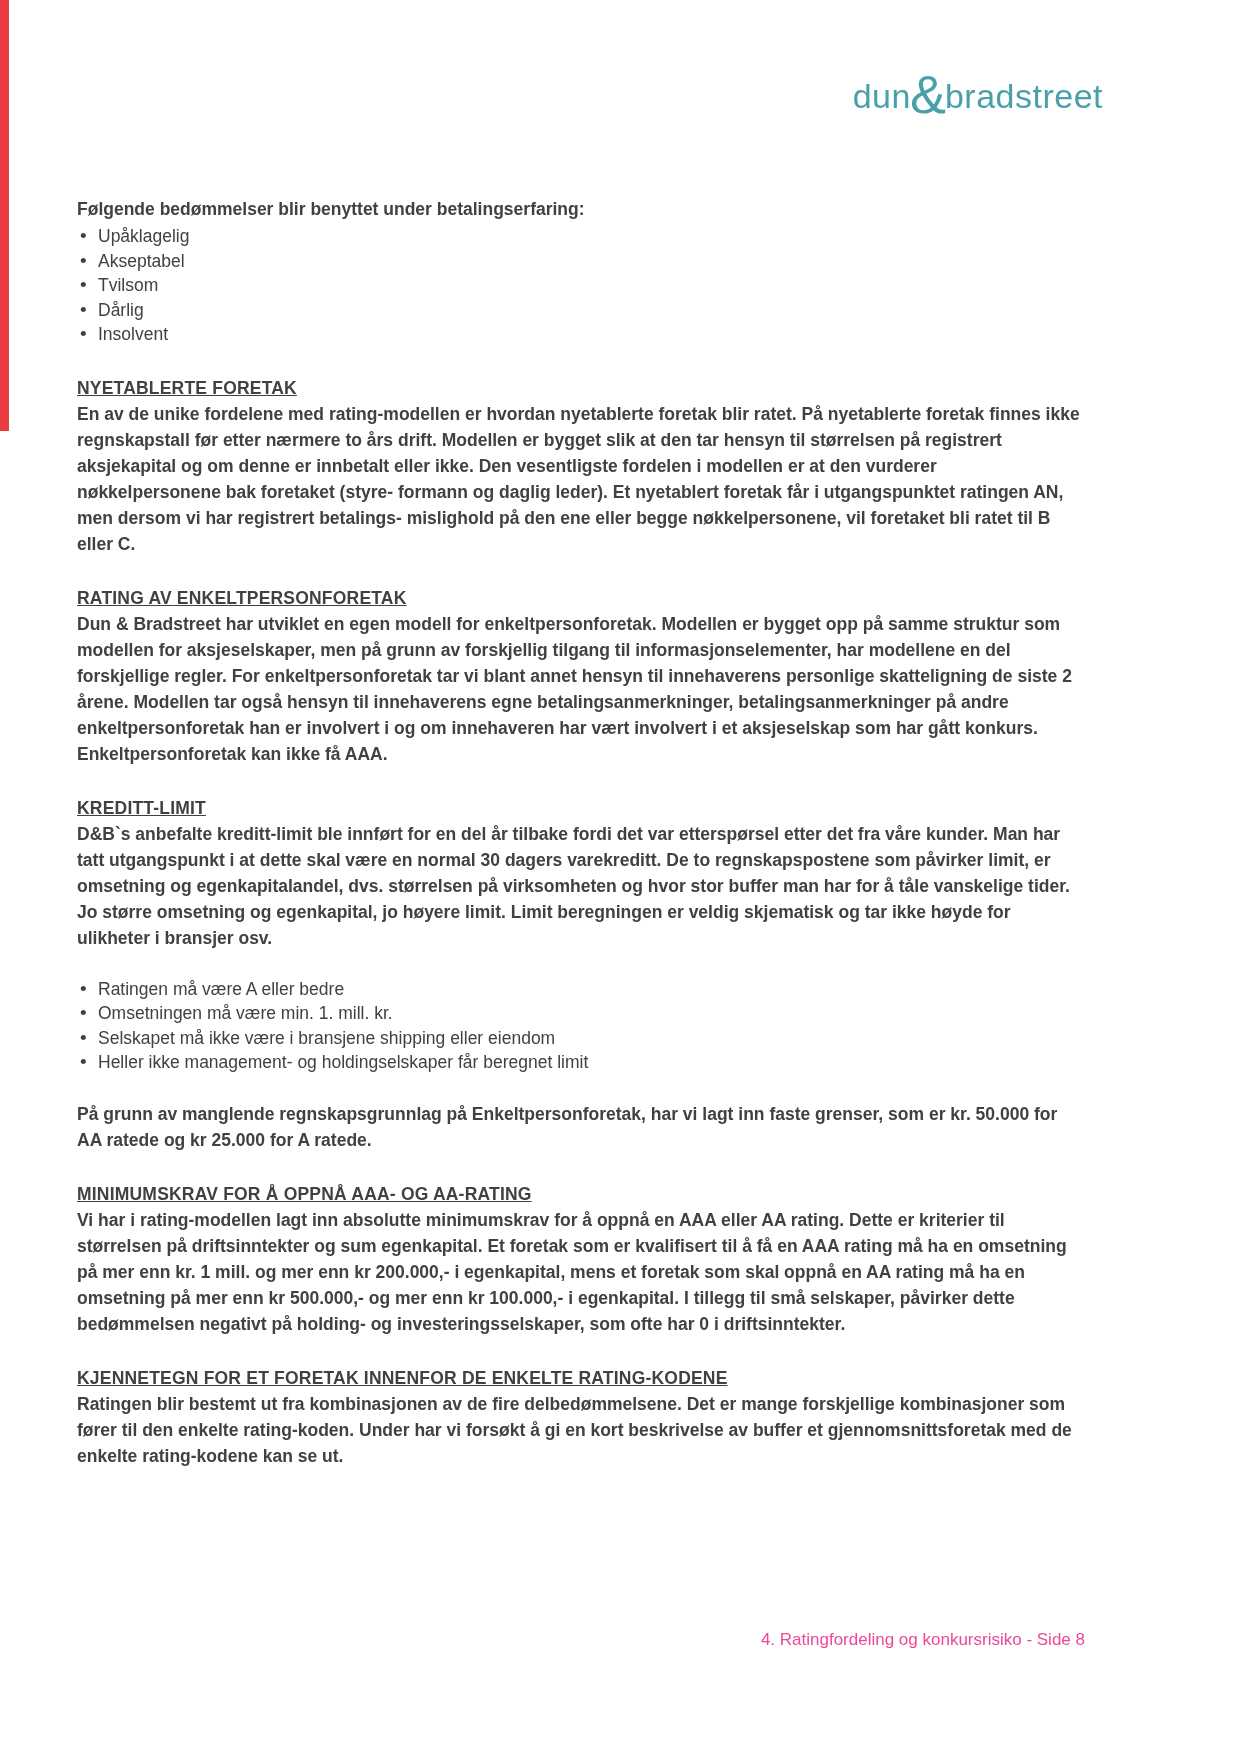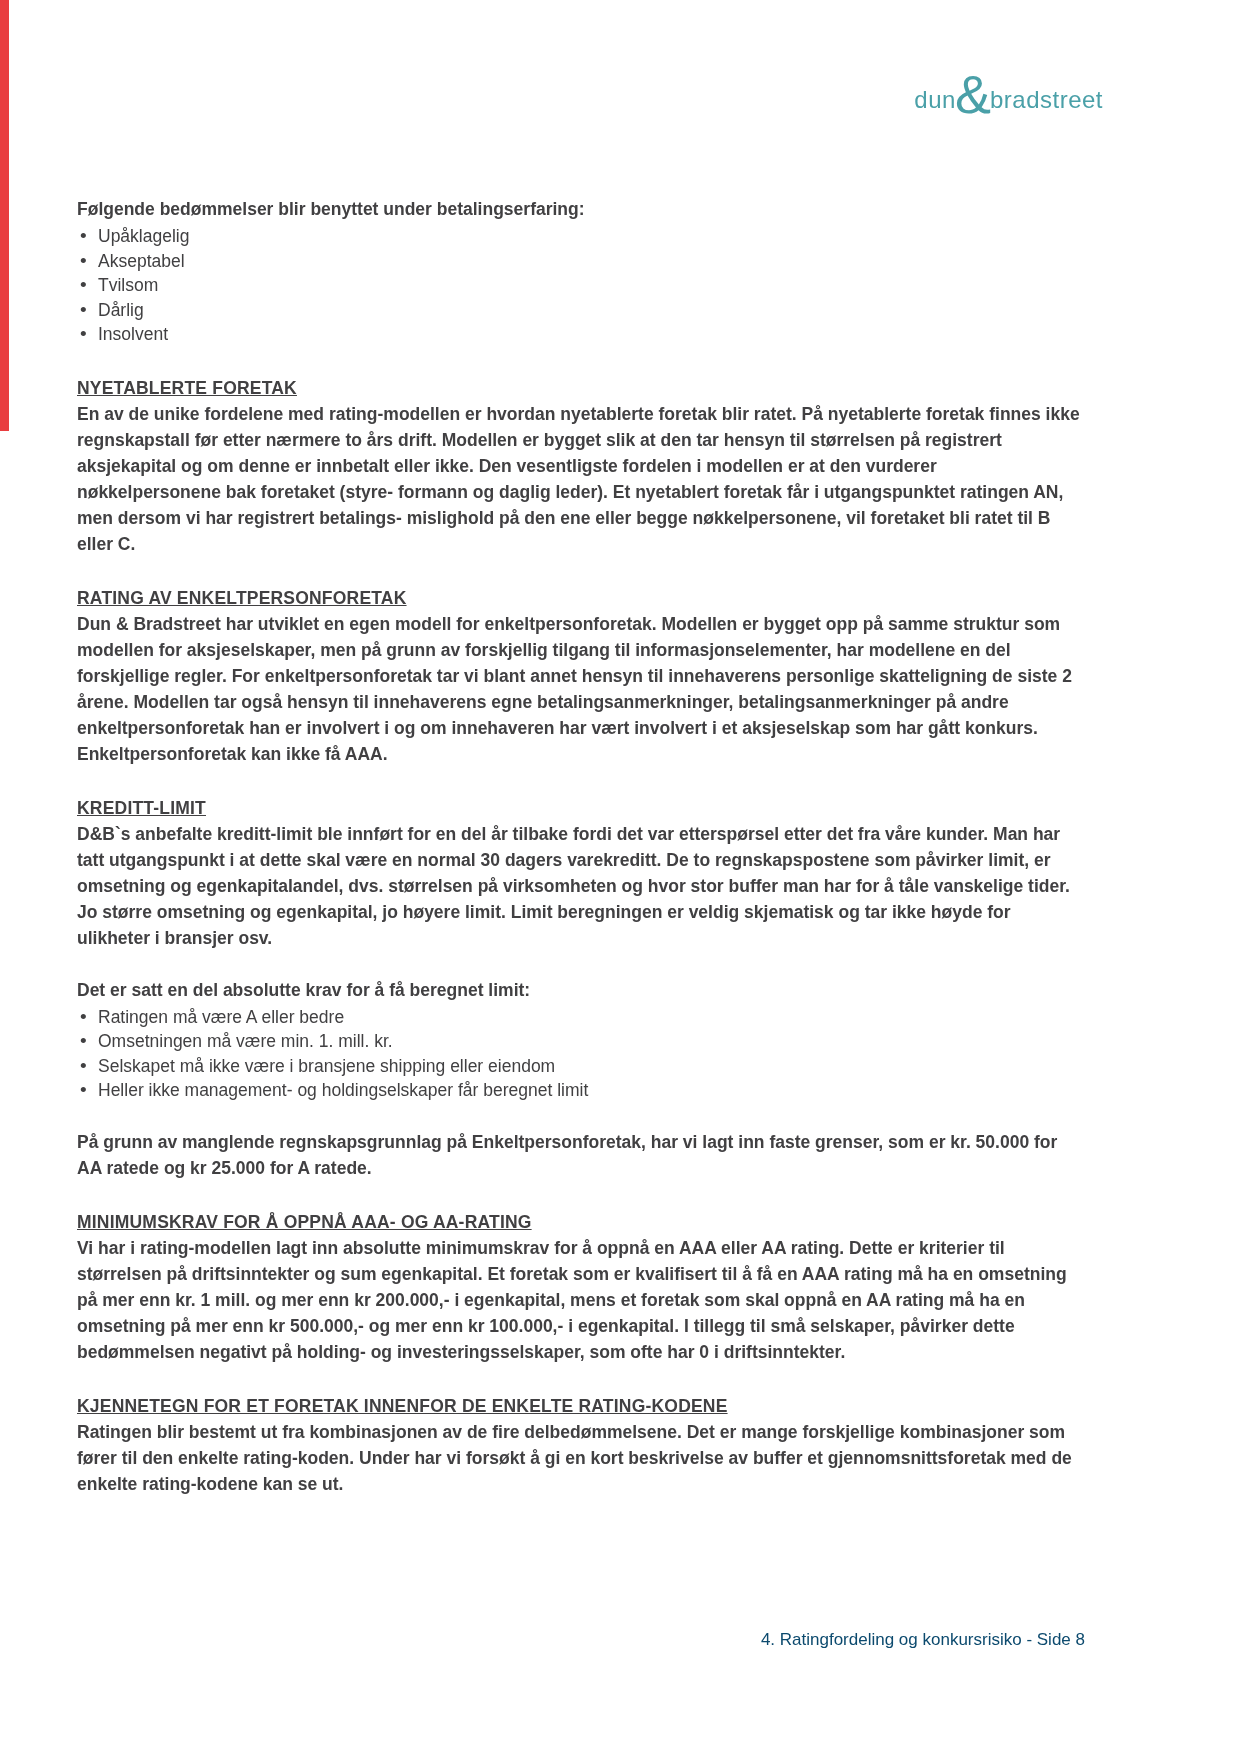--- a/index.html
+++ b/index.html
@@ -30,21 +30,21 @@
   .logo {
     position: absolute;
     top: 62px;
     right: 138px;
     display: flex;
     align-items: baseline;
     color: #4aa0a8;
     white-space: nowrap;
   }
   .logo .word {
-    font-size: 24px;
+    font-size: 34px;
     font-weight: 400;
     letter-spacing: 0.5px;
   }
   .logo .amp {
     font-size: 54px;
     font-weight: 300;
     line-height: 1;
     margin: 0 -1px;
     position: relative;
     top: 5px;
@@ -91,21 +91,21 @@
     text-decoration: underline;
   }
   .sub-block {
     margin-top: 26px;
   }
   .footer {
     position: absolute;
     top: 1630px;
     right: 156px;
     font-size: 17px;
-    color: #0c4a6e;
+    color: #ec4899;
   }
 </style>
 </head>
 <body>
 
 <div class="page">
 
   <div class="red-bar"></div>
 
   <div class="logo">
@@ -132,21 +132,20 @@
 
     <div class="section">
       <h2 class="section-title">RATING AV ENKELTPERSONFORETAK</h2>
       <p class="para">Dun &amp; Bradstreet har utviklet en egen modell for enkeltpersonforetak. Modellen er bygget opp på samme struktur som modellen for aksjeselskaper, men på grunn av forskjellig tilgang til informasjonselementer, har modellene en del forskjellige regler. For enkeltpersonforetak tar vi blant annet hensyn til innehaverens personlige skatteligning de siste 2 årene. Modellen tar også hensyn til innehaverens egne betalingsanmerkninger, betalingsanmerkninger på andre enkeltpersonforetak han er involvert i og om innehaveren har vært involvert i et aksjeselskap som har gått konkurs. Enkeltpersonforetak kan ikke få AAA.</p>
     </div>
 
     <div class="section">
       <h2 class="section-title">KREDITT-LIMIT</h2>
       <p class="para">D&amp;B`s anbefalte kreditt-limit ble innført for en del år tilbake fordi det var etterspørsel etter det fra våre kunder. Man har tatt utgangspunkt i at dette skal være en normal 30 dagers varekreditt. De to regnskapspostene som påvirker limit, er omsetning og egenkapitalandel, dvs. størrelsen på virksomheten og hvor stor buffer man har for å tåle vanskelige tider. Jo større omsetning og egenkapital, jo høyere limit. Limit beregningen er veldig skjematisk og tar ikke høyde for ulikheter i bransjer osv.</p>
       <div class="sub-block">
-        <p class="para lead">Det er satt en del absolutte krav for å få beregnet limit:</p>
         <div class="bullet-list">
           <div class="bullet">Ratingen må være A eller bedre</div>
           <div class="bullet">Omsetningen må være min. 1. mill. kr.</div>
           <div class="bullet">Selskapet må ikke være i bransjene shipping eller eiendom</div>
           <div class="bullet">Heller ikke management- og holdingselskaper får beregnet limit</div>
         </div>
       </div>
       <p class="para sub-block">På grunn av manglende regnskapsgrunnlag på Enkeltpersonforetak, har vi lagt inn faste grenser, som er kr. 50.000 for AA ratede og kr 25.000 for A ratede.</p>
     </div>
 

